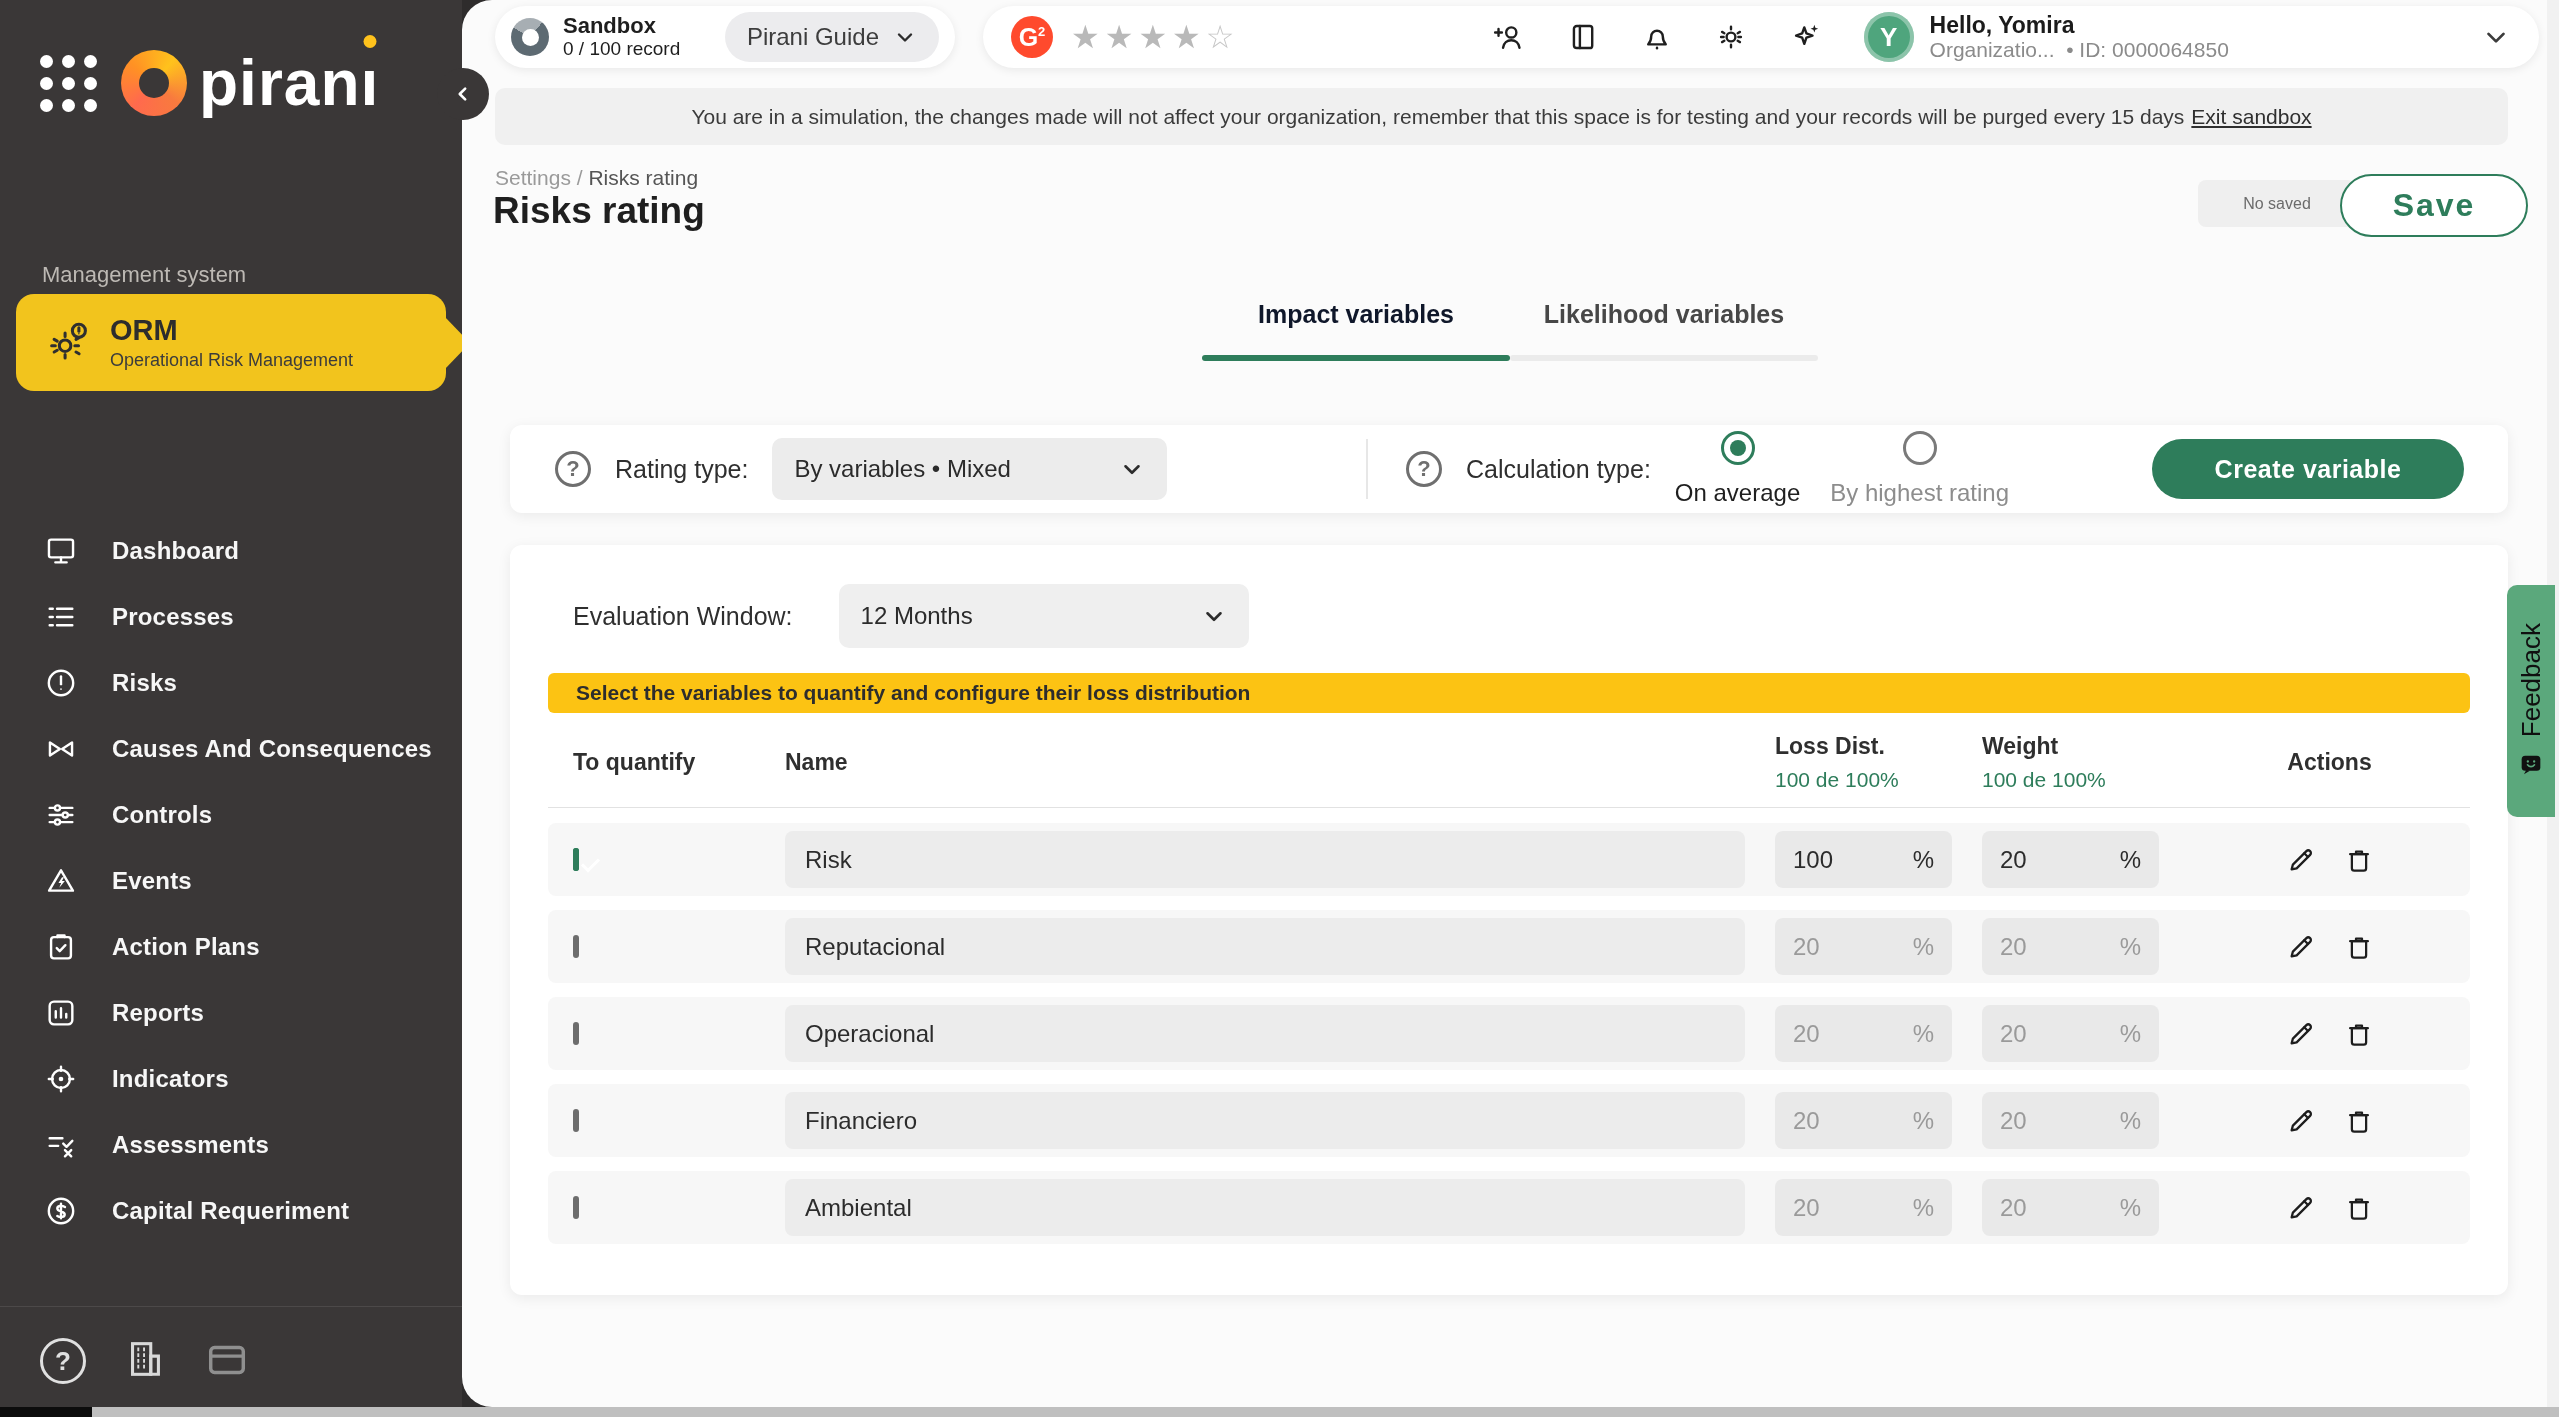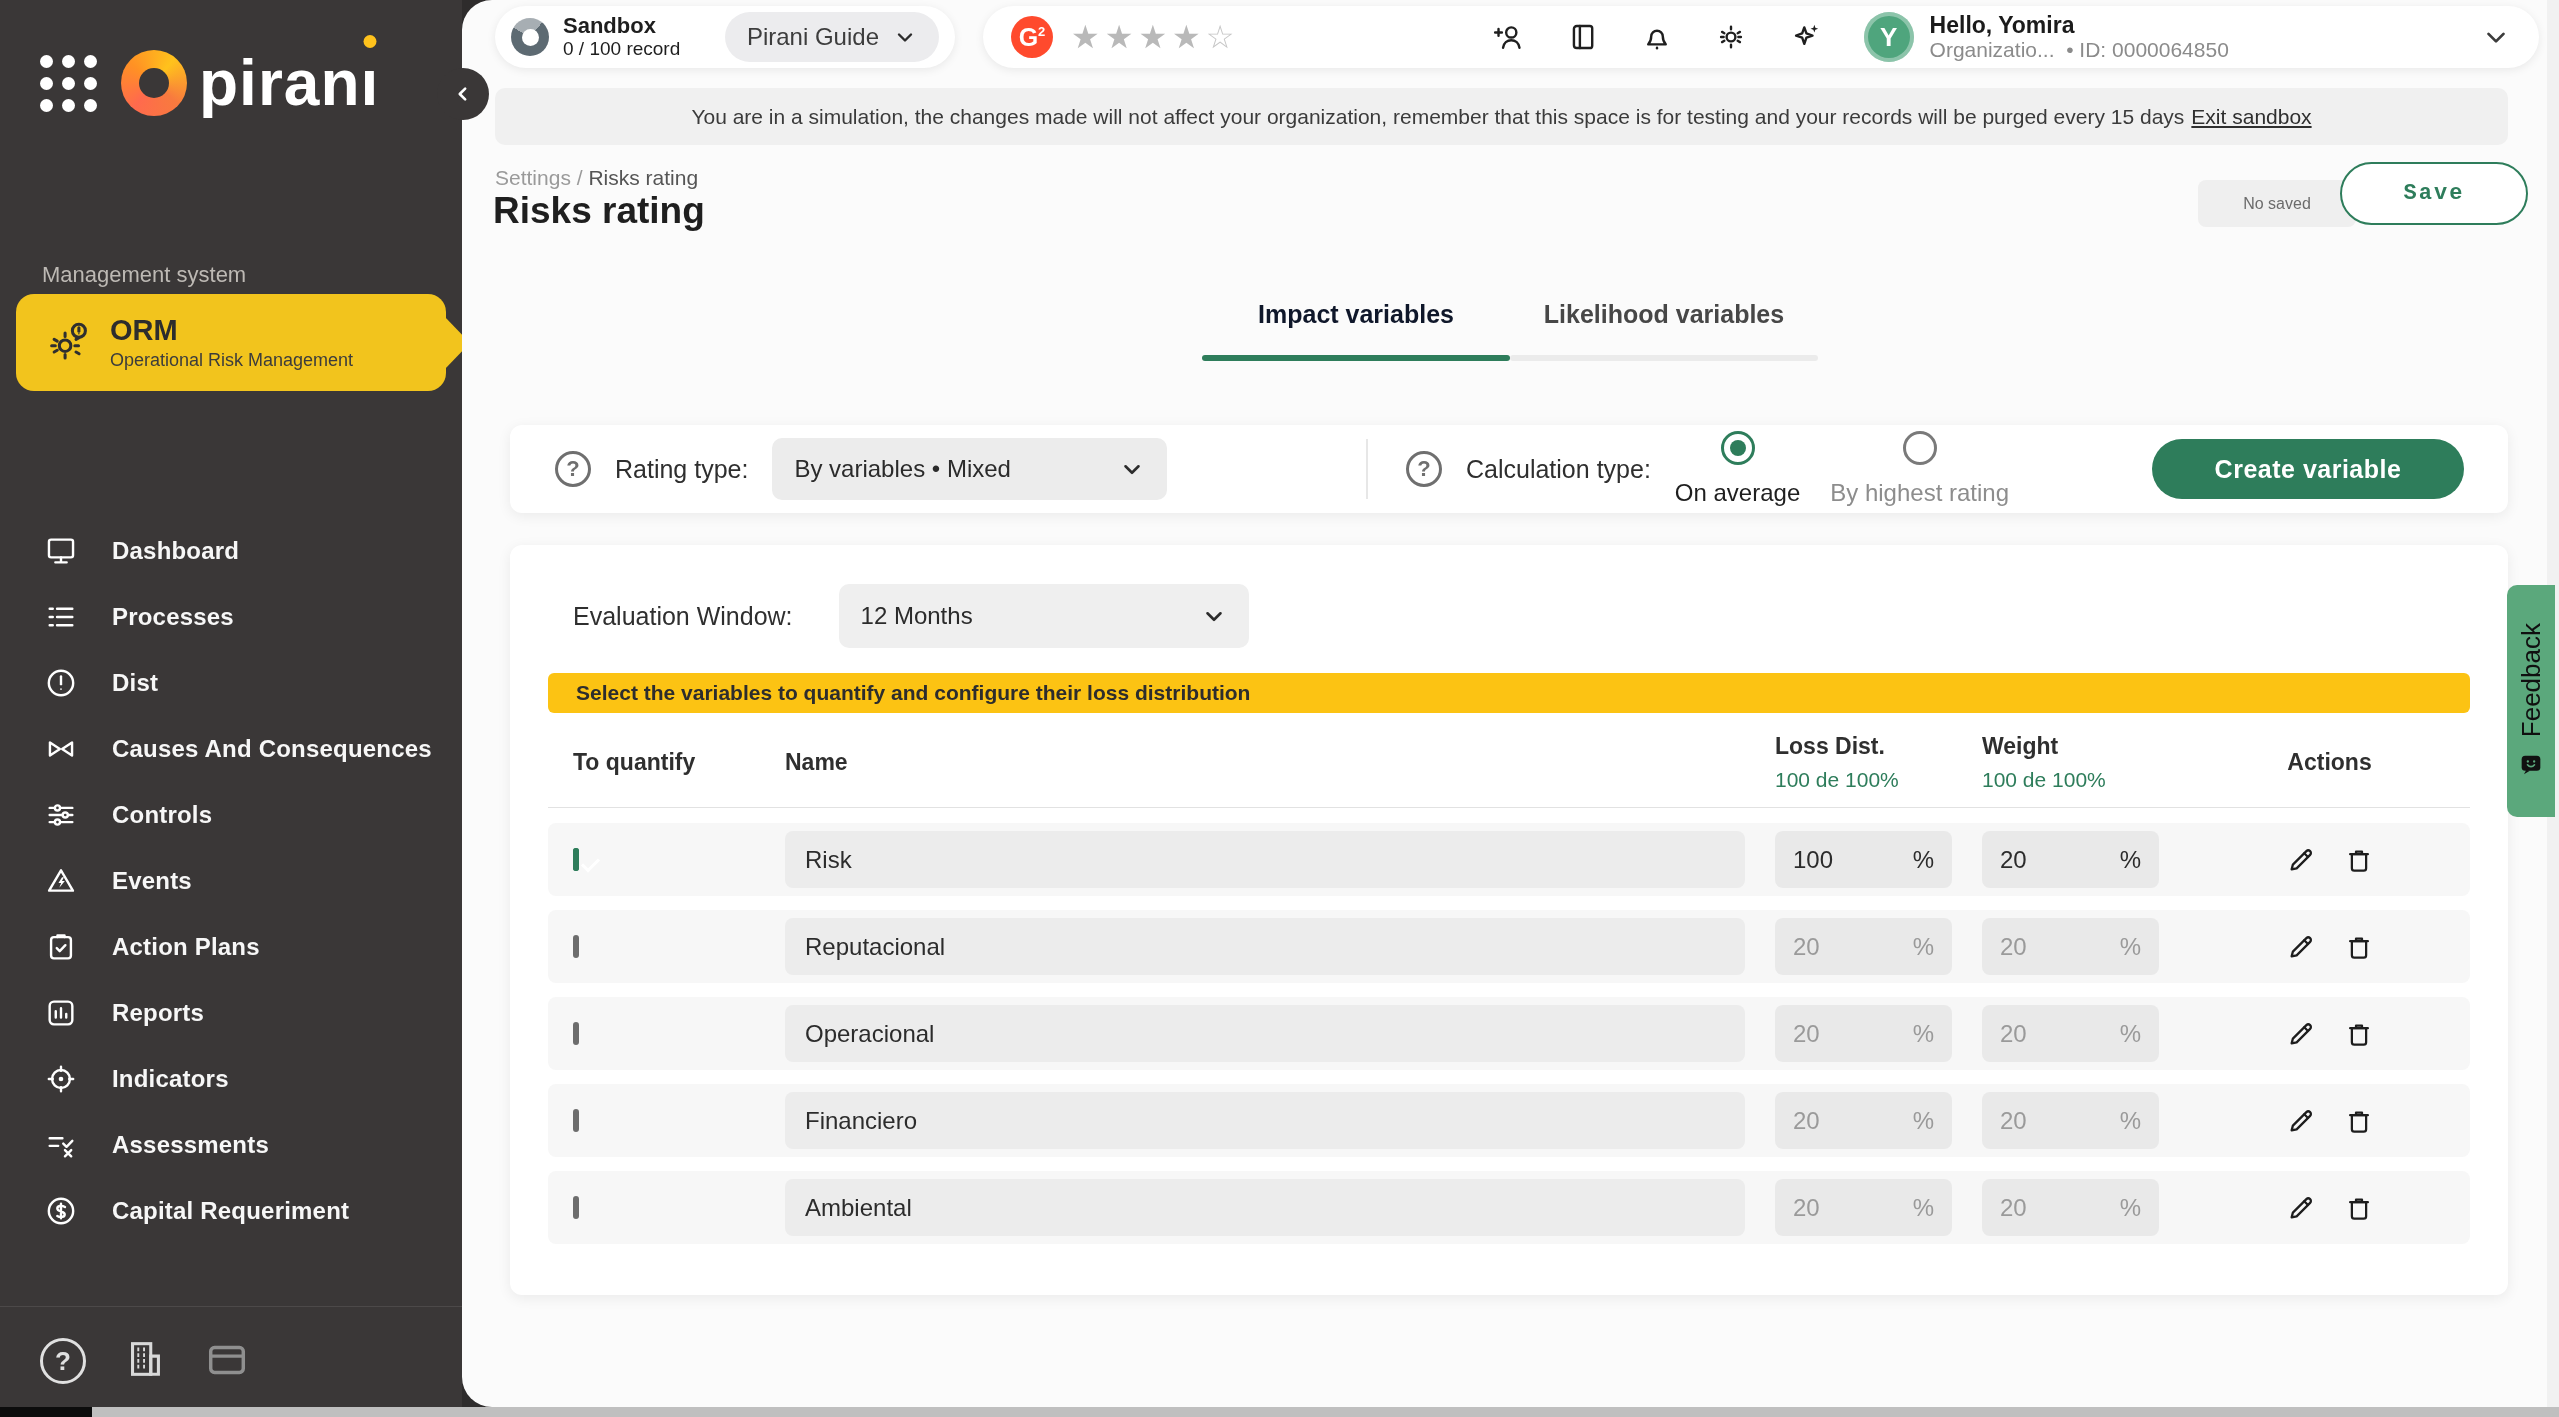--- a/index.html
+++ b/index.html
@@ -67,21 +67,21 @@
   .user-chevron svg { width:30px; height:30px; }
 
   .sim-banner { position:absolute; left:33px; top:88px; width:2013px; height:57px; background:#f0f0f0; border-radius:10px; display:flex; align-items:center; justify-content:center; font-size:21px; color:#3b3b3b; }
   .sim-banner a { color:#2f2f2f; margin-left:7px; text-decoration:underline; cursor:pointer; }
 
   .breadcrumb { position:absolute; left:33px; top:166px; font-size:21px; color:#9a9a9a; }
   .breadcrumb .cur { color:#555; }
   .page-title { position:absolute; left:31px; top:190px; font-size:37px; font-weight:bold; color:#1f1f1f; }
 
   .no-saved { position:absolute; left:1736px; top:180px; width:158px; height:47px; background:#efefef; border-radius:8px; font-size:16px; color:#6b6b6b; display:flex; align-items:center; justify-content:center; }
-  .save-btn { position:absolute; left:1878px; top:162px; width:188px; height:63px; border-radius:32px; border:2px solid #2e7d5b; background:#fff; color:#2e7d5b; font-size:22px; font-weight:bold; letter-spacing:2px; cursor:pointer; font-family:Liberation Mono, monospace; }
+  .save-btn { position:absolute; left:1878px; top:174px; width:188px; height:63px; border-radius:32px; border:2px solid #2e7d5b; background:#fff; color:#2e7d5b; font-size:32px; font-weight:bold; letter-spacing:2px; cursor:pointer; font-family:Liberation Sans, sans-serif; }
 
   .tabs { position:absolute; left:740px; top:300px; width:616px; display:flex; }
   .tab { width:308px; text-align:center; padding-bottom:32px; position:relative; font-size:25px; font-weight:600; color:#474747; cursor:pointer; }
   .tab::after { content:""; position:absolute; left:0; right:0; bottom:0; height:6px; border-radius:3px; background:#ebebeb; }
   .tab.active { color:#0f172a; font-weight:bold; }
   .tab.active::after { background:#2e7d5b; }
 
   .help-circle { width:36px; height:36px; border-radius:50%; border:3px solid #6f6f6f; color:#6f6f6f; font-size:22px; font-weight:bold; display:flex; align-items:center; justify-content:center; flex:0 0 36px; }
 
   .config-card { position:absolute; left:48px; top:425px; width:1998px; height:88px; background:#fff; border-radius:12px; box-shadow:0 3px 14px rgba(0,0,0,.07); display:flex; align-items:center; }
@@ -187,21 +187,21 @@
           </svg></span>
     <span class="mi-label">Processes</span>
   </div>
 
   <div class="menu-item">
     <span class="mi-icon"><svg viewBox="0 0 24 24" fill="none" stroke="currentColor" stroke-width="1.7" stroke-linecap="round" stroke-linejoin="round">
             <circle cx="12" cy="12" r="8.6"></circle>
             <path d="M12 7.4v5.4"></path>
             <circle cx="12" cy="16.3" r="0.6" fill="currentColor" stroke="none"></circle>
           </svg></span>
-    <span class="mi-label">Dist</span>
+    <span class="mi-label">Risks</span>
   </div>
 
   <div class="menu-item">
     <span class="mi-icon"><svg viewBox="0 0 24 24" fill="none" stroke="currentColor" stroke-width="1.7" stroke-linecap="round" stroke-linejoin="round">
             <path d="M4.2 7.4v9.2l7-4.6-7-4.6z"></path>
             <path d="M19.8 7.4v9.2l-7-4.6 7-4.6z"></path>
           </svg></span>
     <span class="mi-label">Causes And Consequences</span>
   </div>
 

